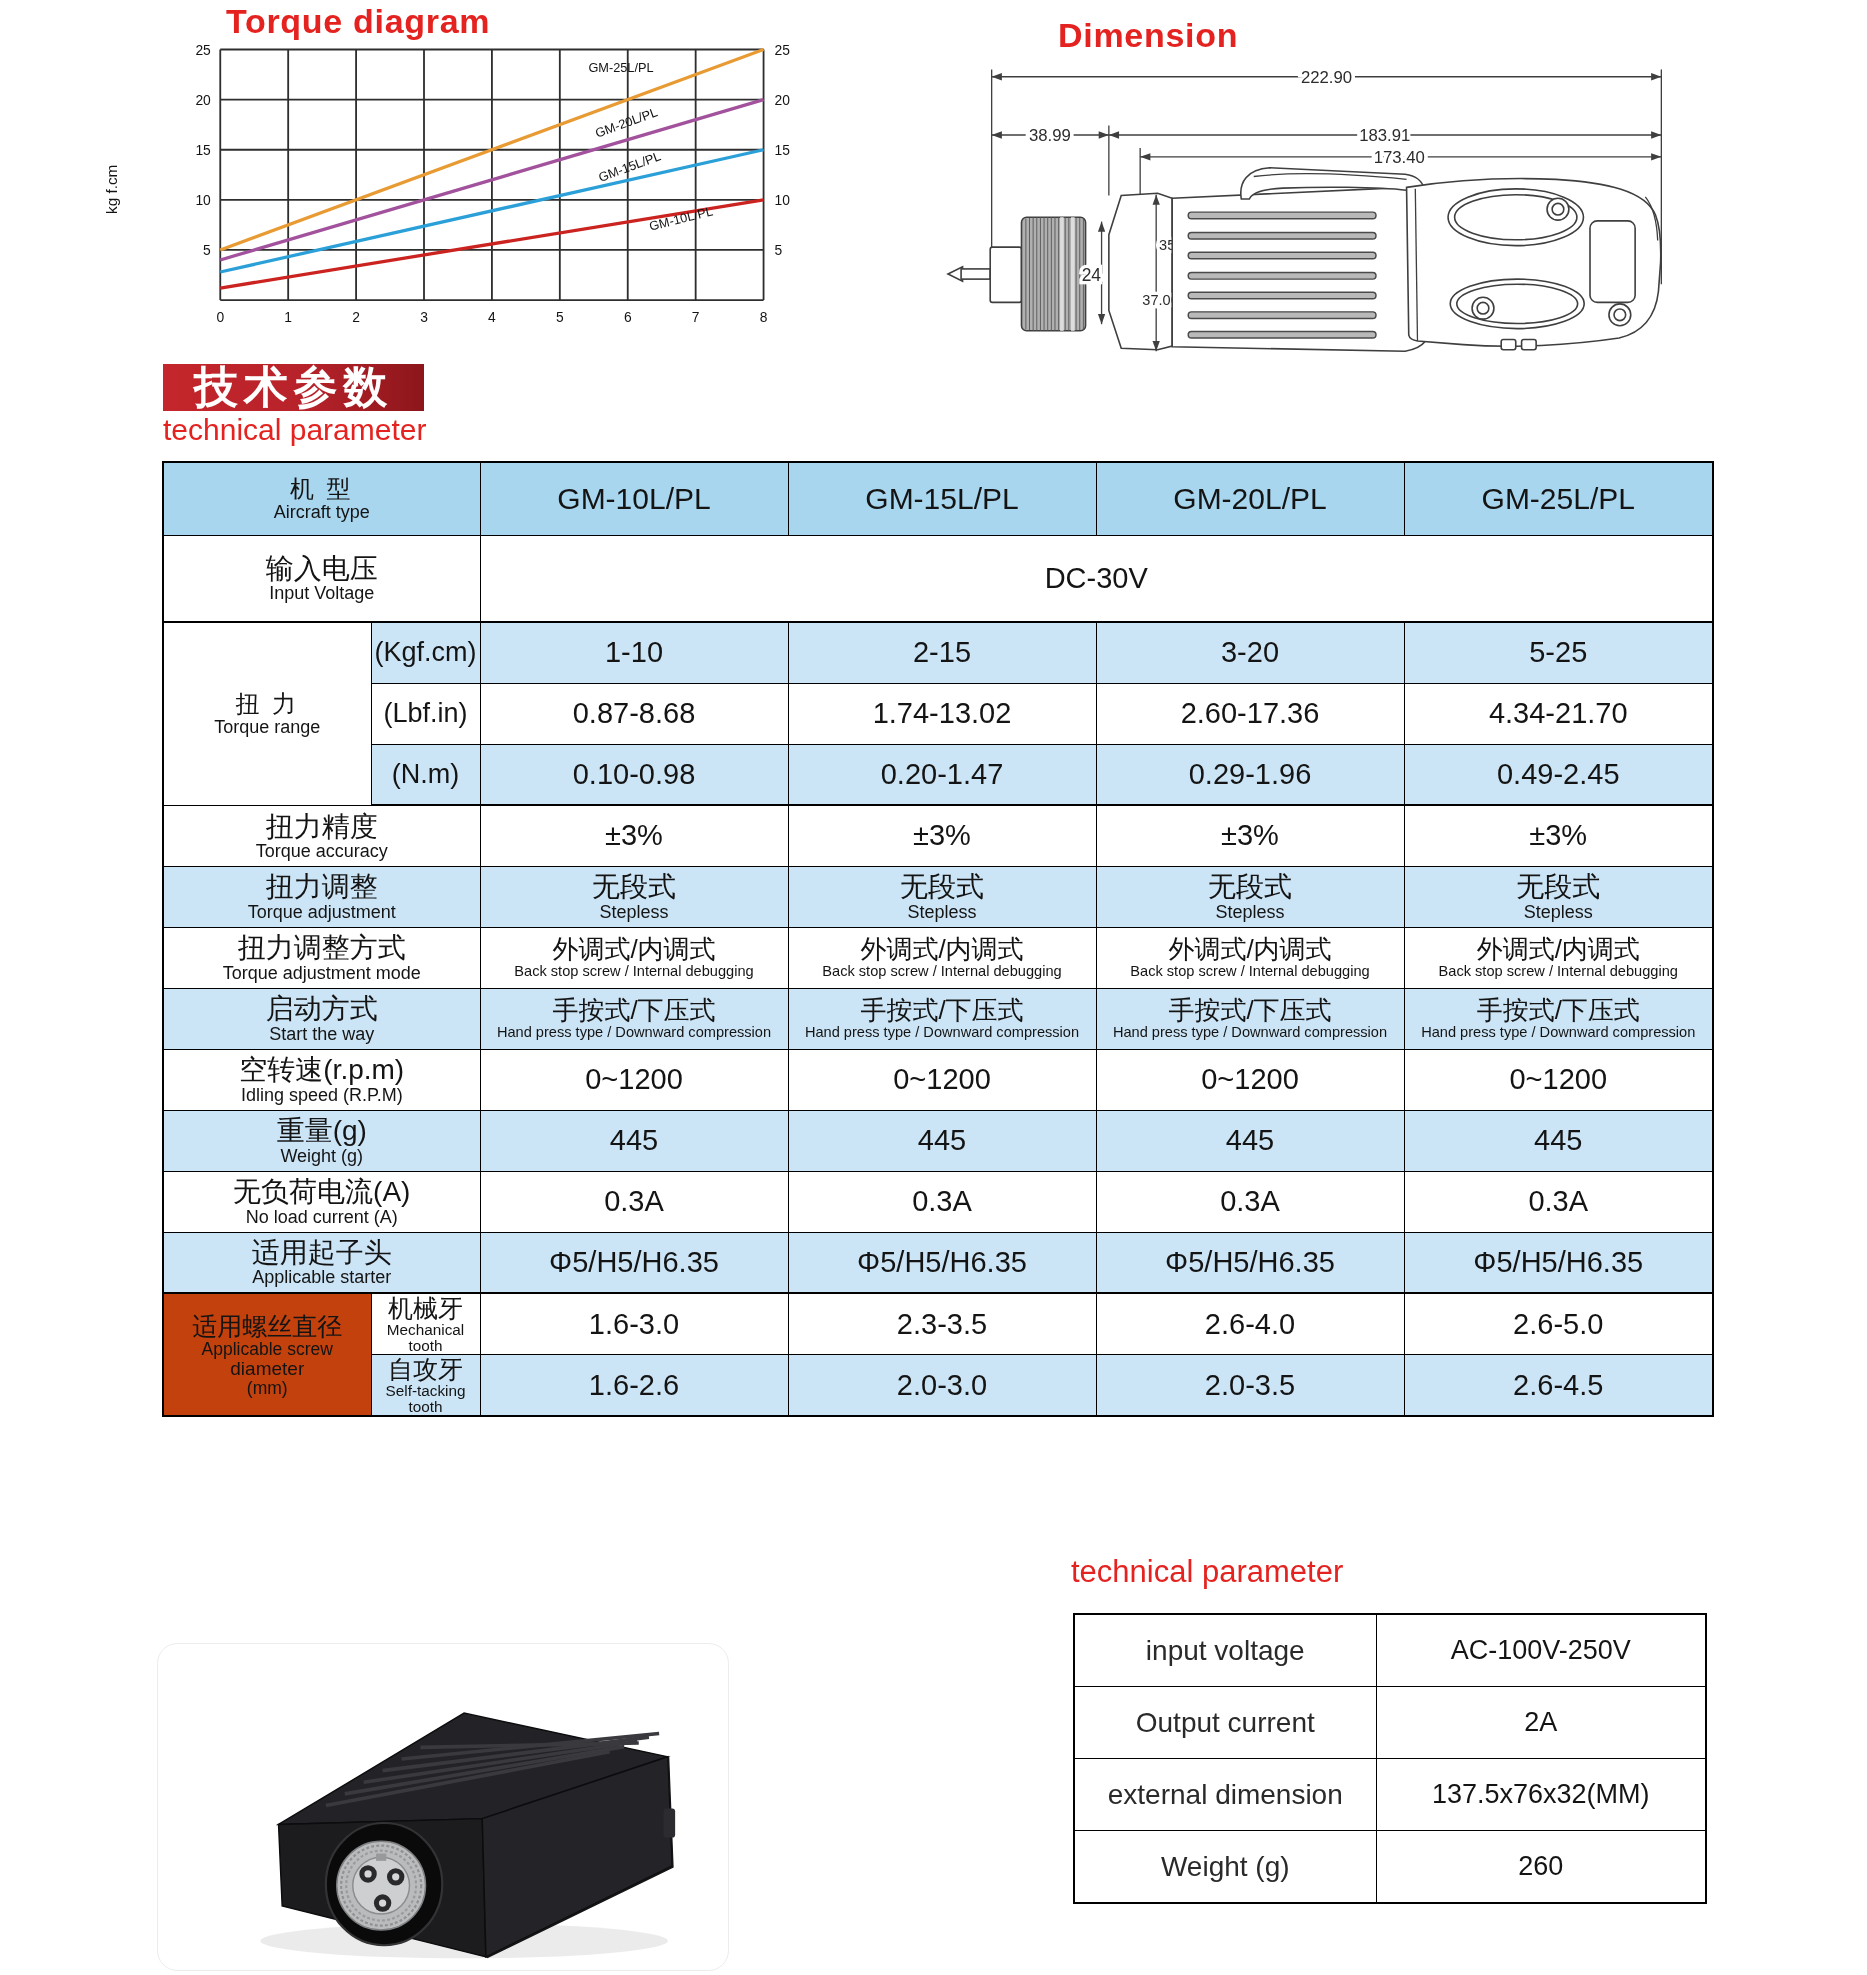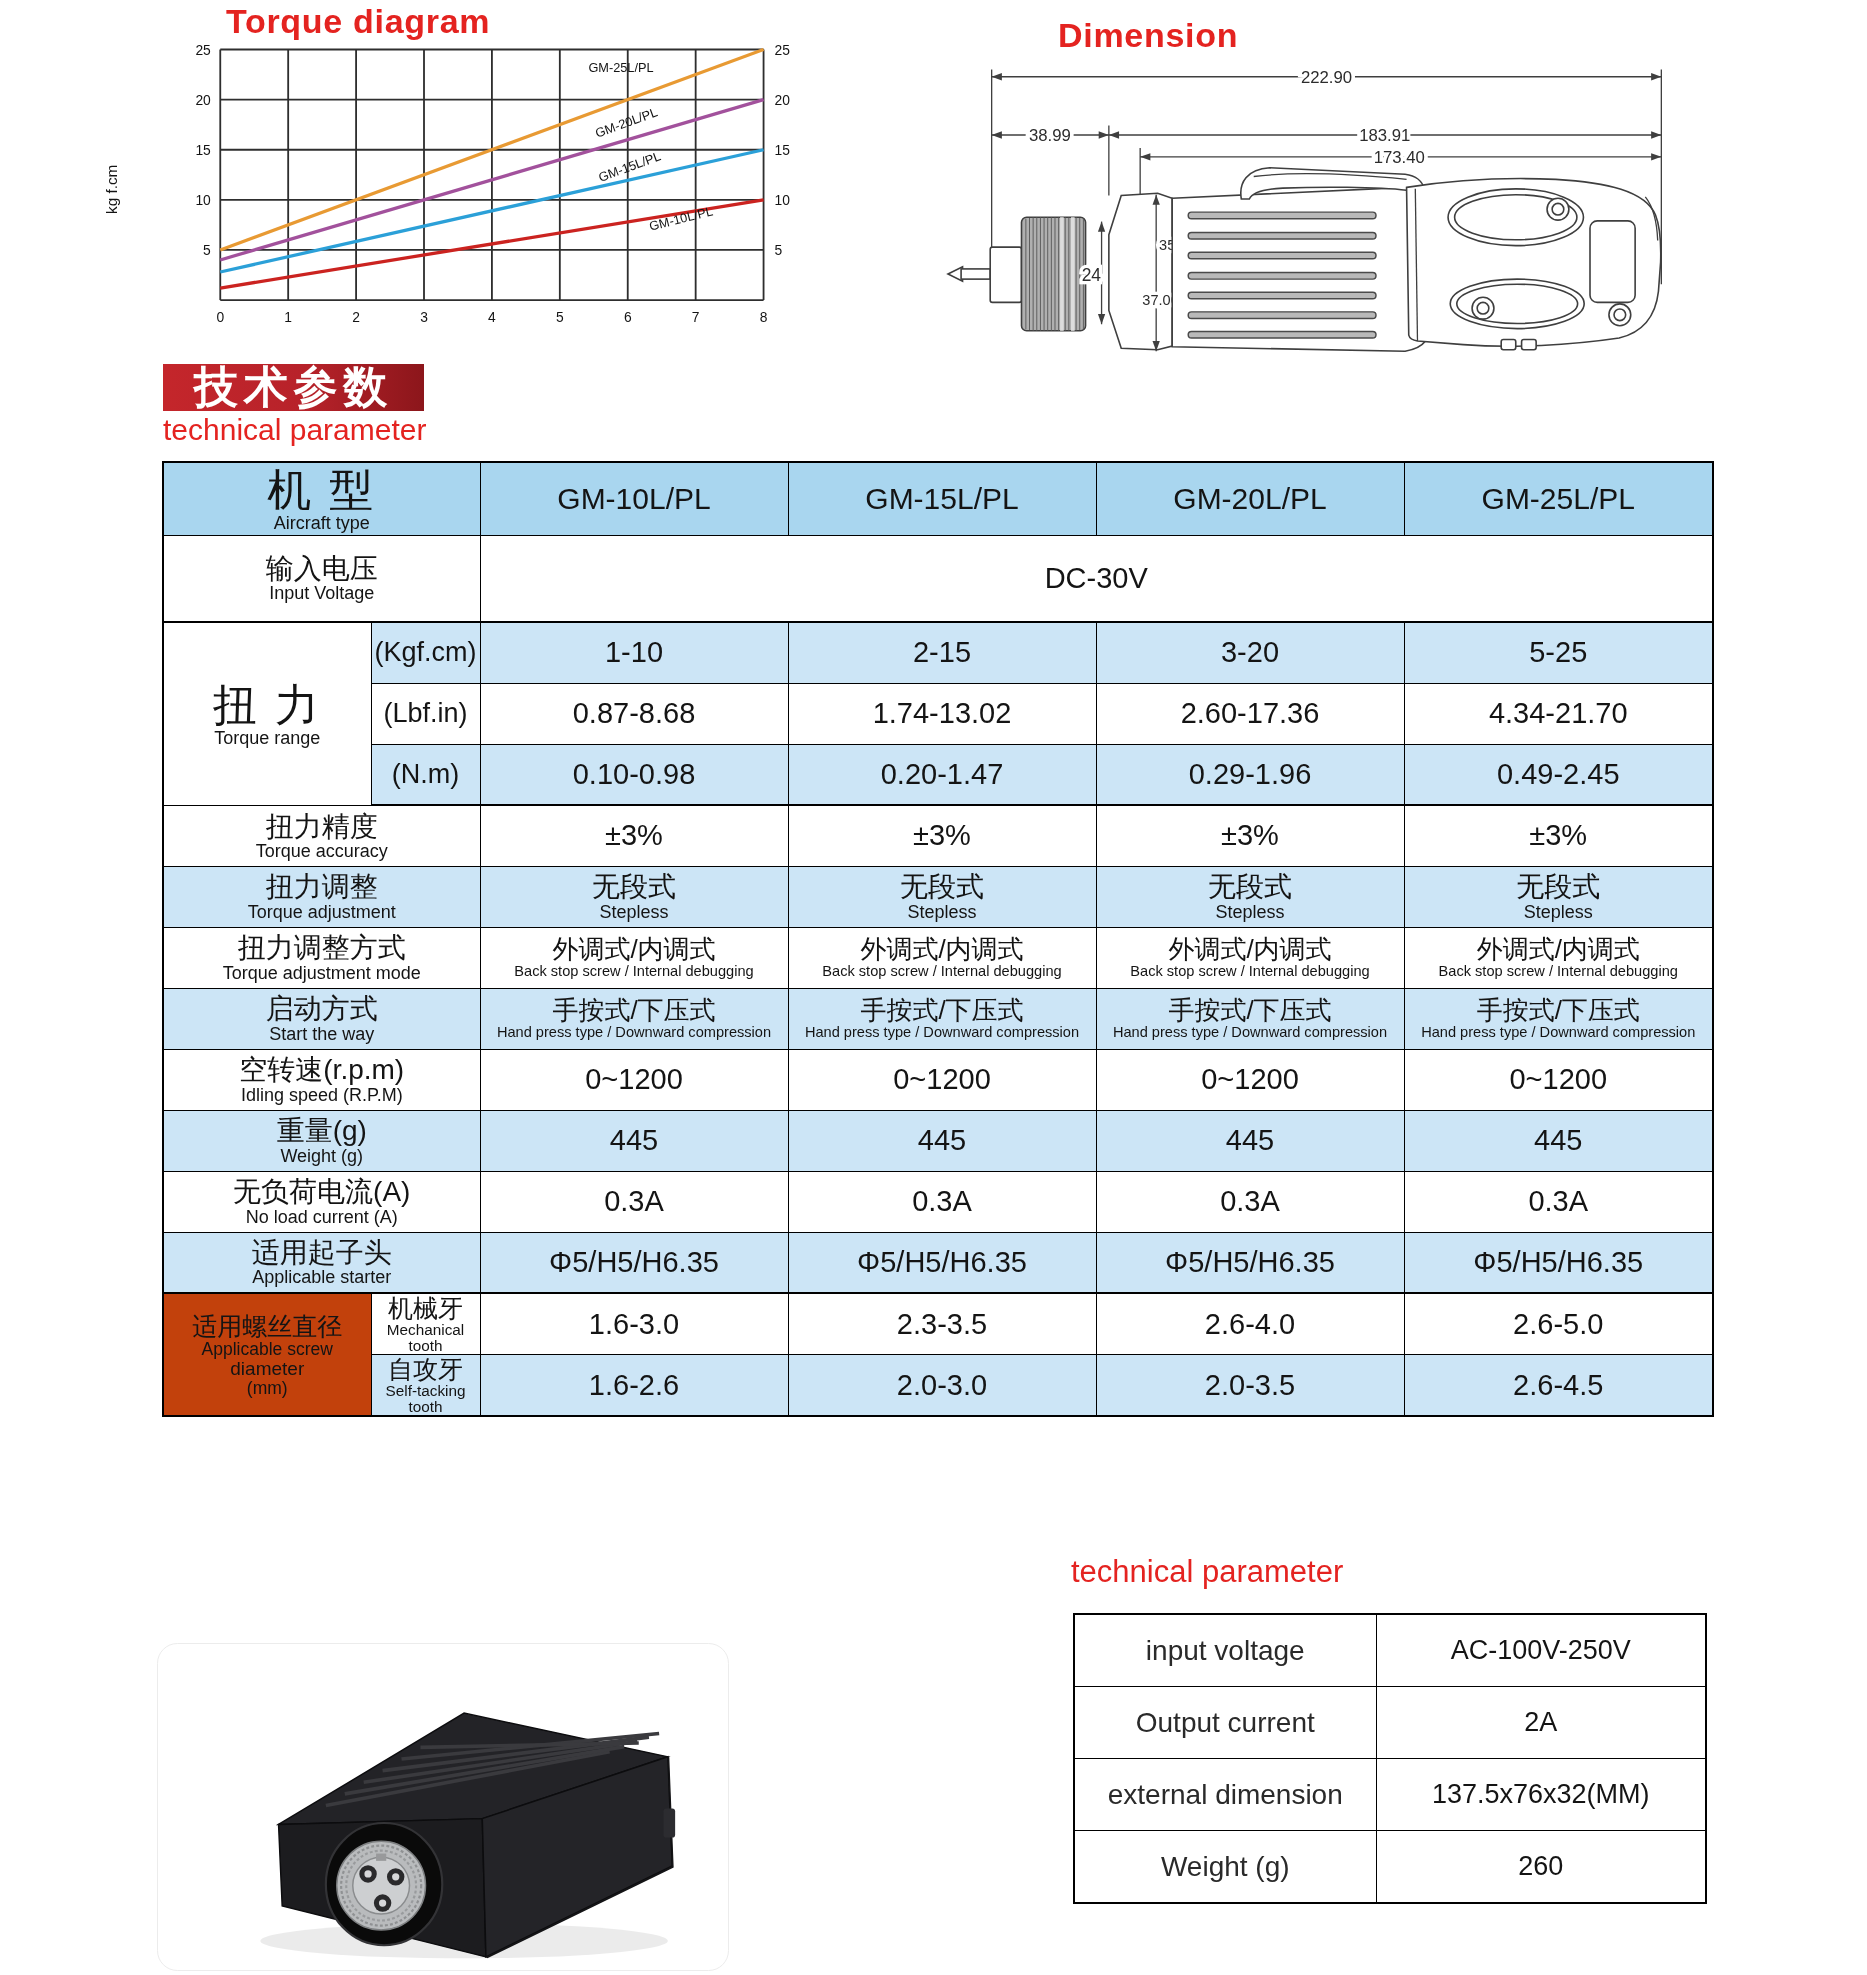--- a/index.html
+++ b/index.html
@@ -16,21 +16,21 @@
   .tech-en{position:absolute;left:163px;top:413px;font-size:30px;color:#e42320;}
   
   table{border-collapse:collapse;table-layout:fixed;}
   .spec{position:absolute;left:162px;top:461px;width:1549px;border:2.9px solid #000;background:#fff;}
   .spec td{border:1.5px solid #000;text-align:center;vertical-align:middle;padding:0;}
   .spec tr.thick td{border-bottom-width:2.9px;}
   .bh{background:#a9d6ef;}
   .bb{background:#cce5f6;}
   .h100{height:73px;} .h138{height:87px;} .h84{height:61px;}
   .zh{font-size:28px;line-height:1.12;color:#141414;}
-  .zhb{font-size:44px;letter-spacing:2.9px;}
+  .zhb{font-size:24px;letter-spacing:2.9px;}
   .en{font-size:18px;line-height:1.05;color:#141414;}
   .ens{font-size:14.6px;line-height:1.05;color:#141414;white-space:nowrap;}
   .val{font-size:29px;color:#141414;}
   .model{font-size:30px;color:#141414;}
   .unit{font-size:27px;color:#141414;}
   
   .pcard{position:absolute;left:157px;top:1643px;width:570px;height:326px;border:1.5px solid #ececec;
          border-radius:20.4px;background:#fff;}
   
   .ptable{position:absolute;left:1073px;top:1613px;width:633px;border:2.2px solid #000;background:#fff;}

